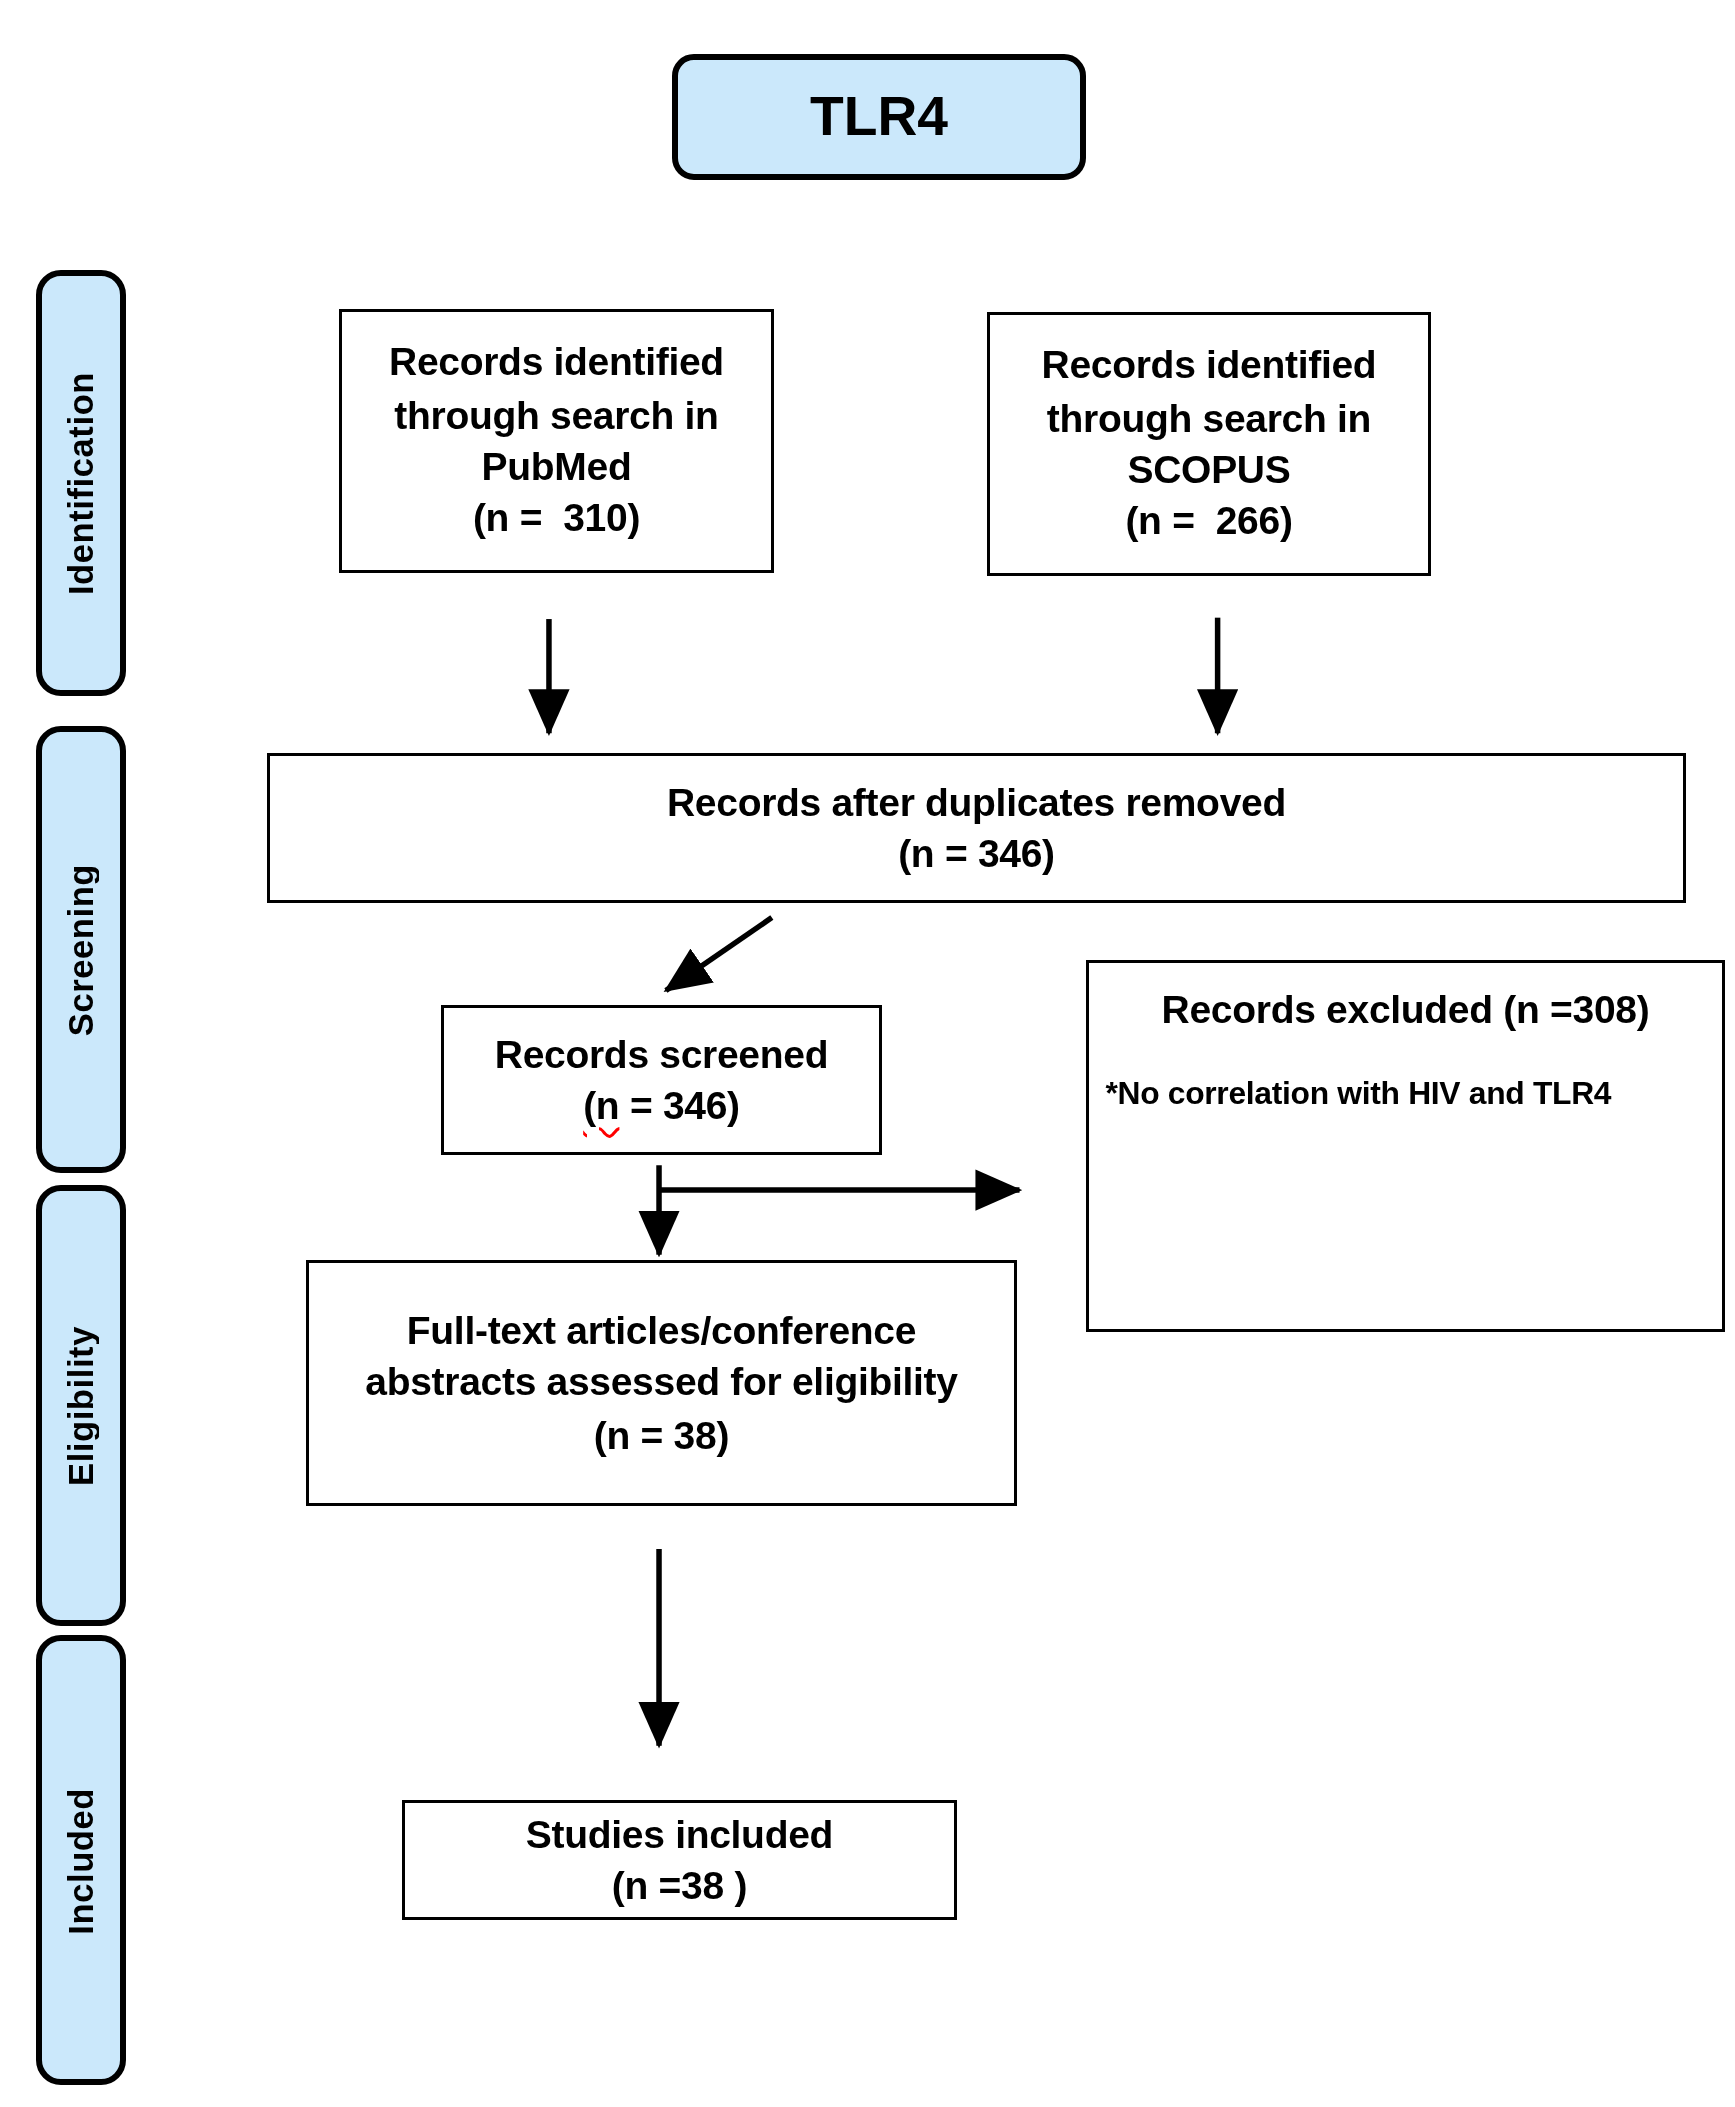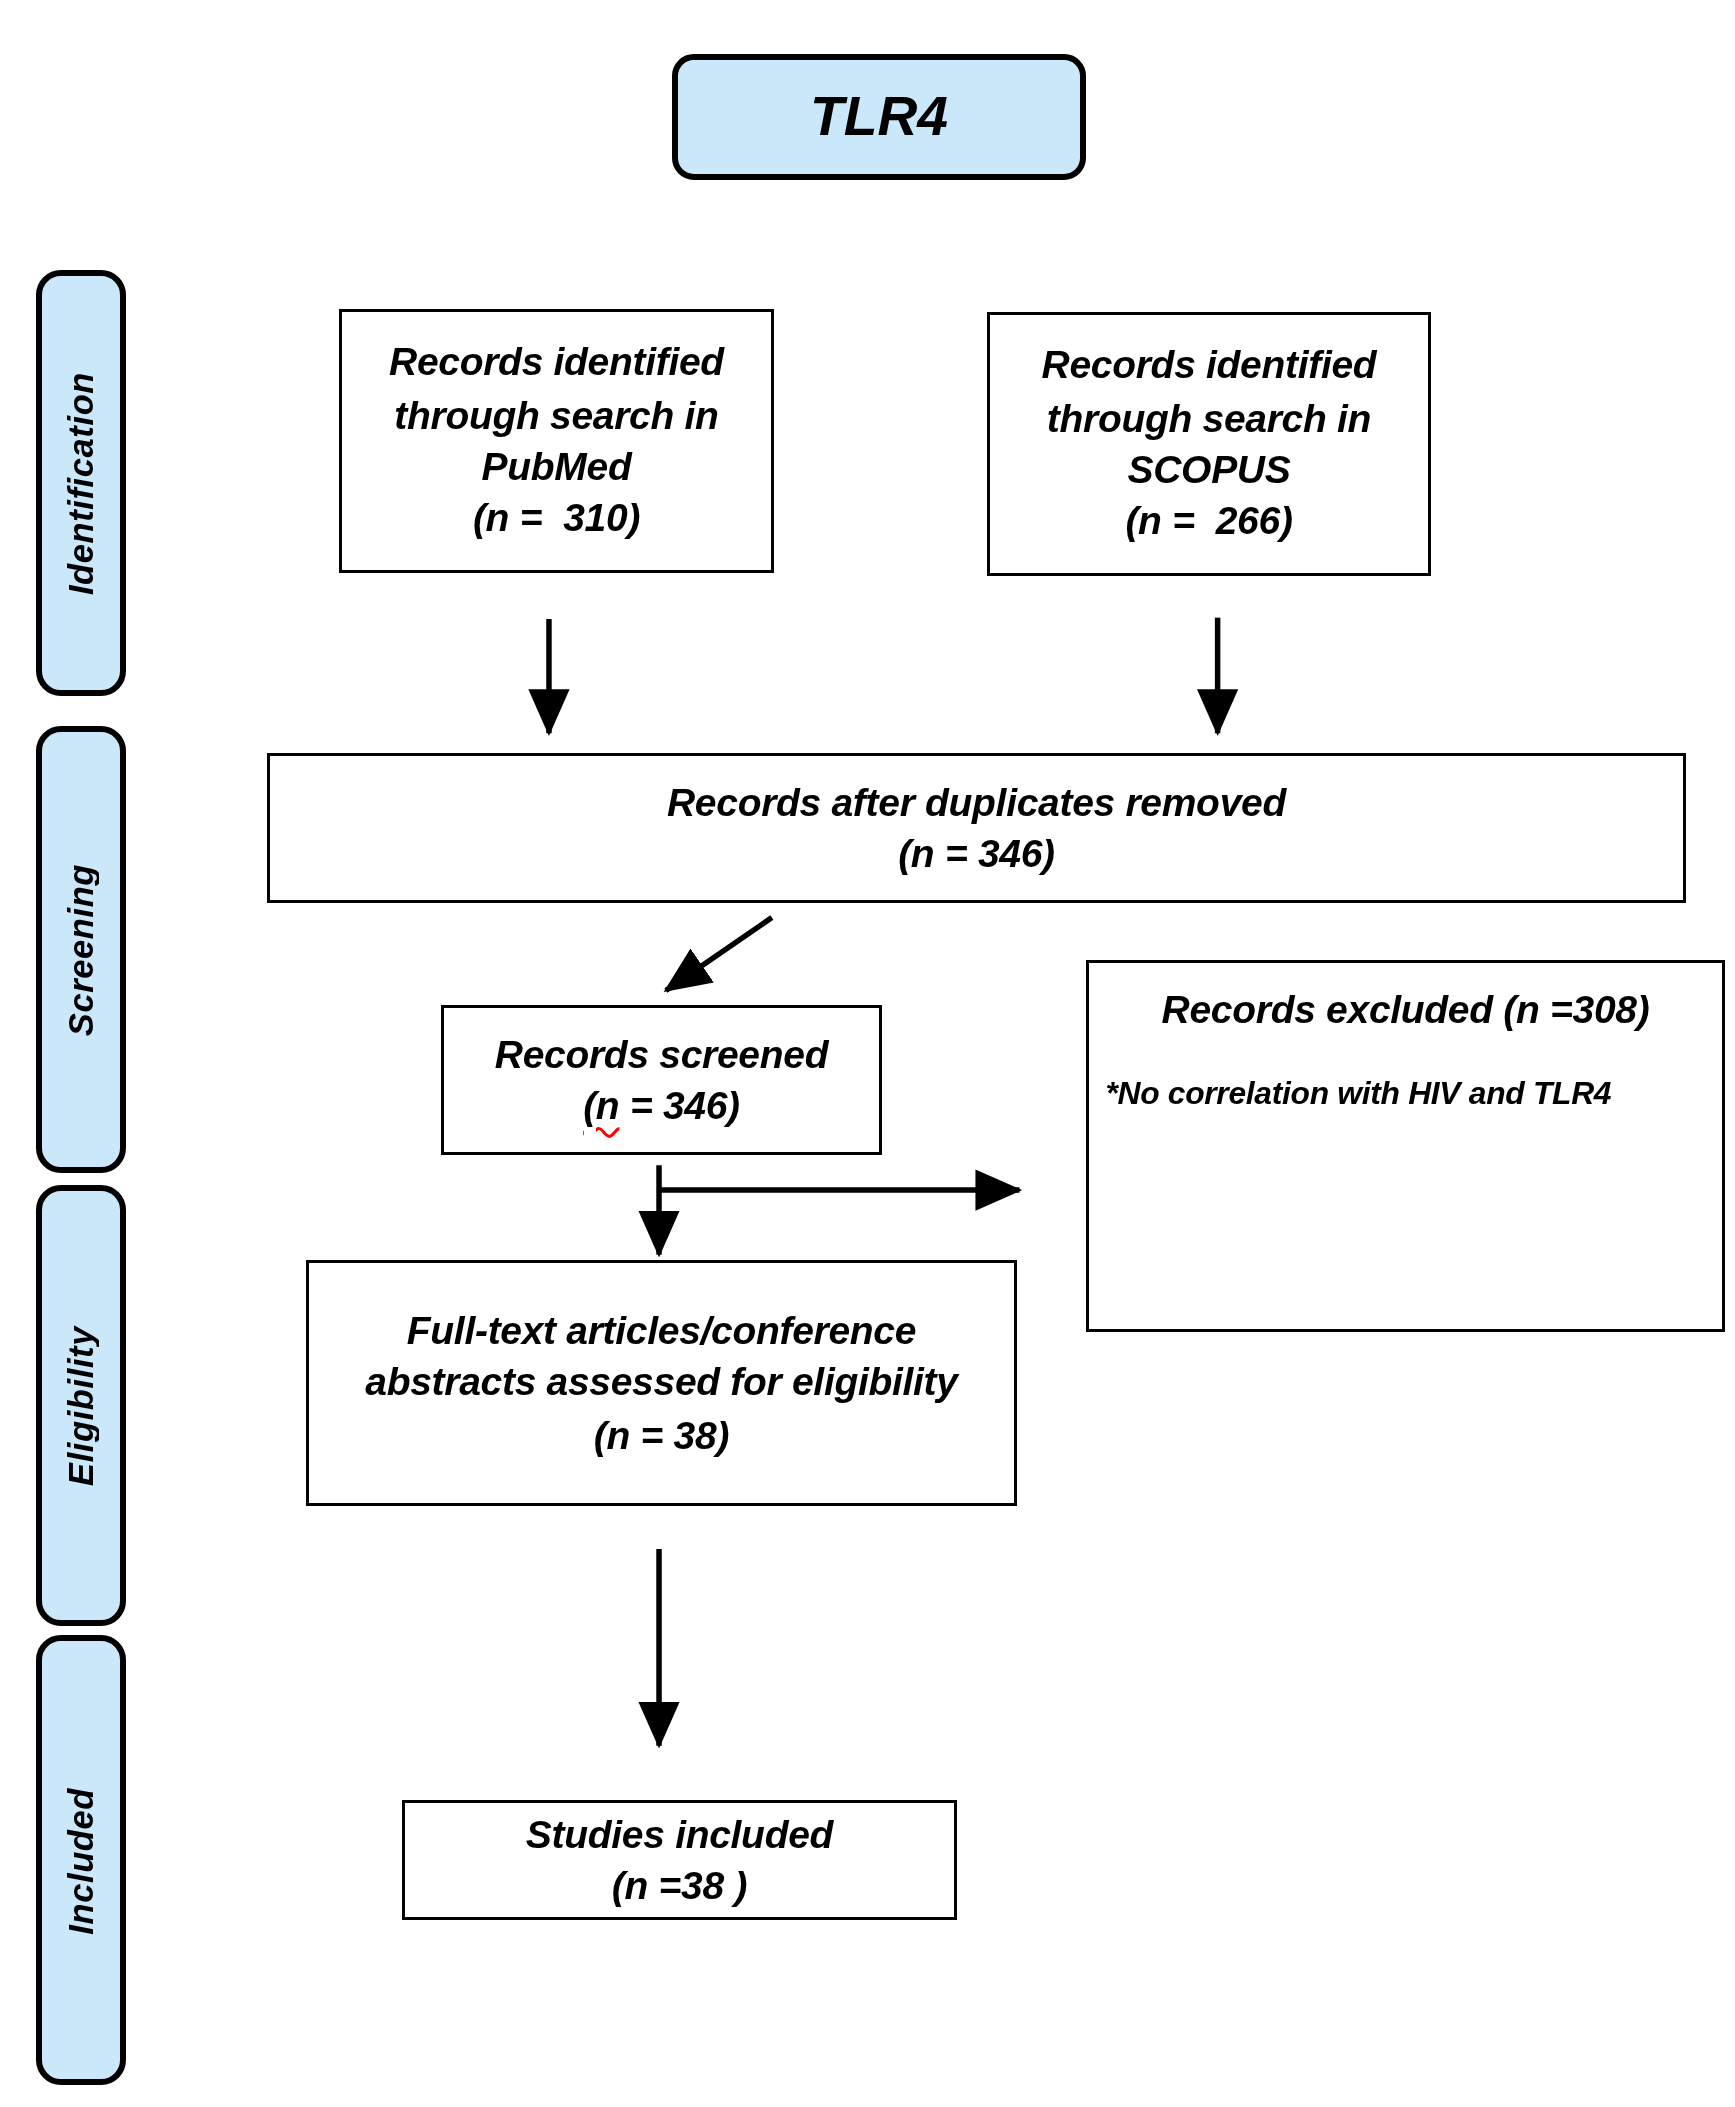--- a/index.html
+++ b/index.html
@@ -1,17 +1,17 @@
 <!DOCTYPE html>
 <html style="font-size:7.3px"><head>
 <meta charset="utf-8">
 <style>
   html, body { margin: 0; padding: 0; background: #ffffff; }
   body { font-family: "Liberation Sans", sans-serif; }
-  #viewport { width: 1735px; height: 2108px; overflow: hidden; font-style: italic; }
+  #viewport { width: 1735px; height: 2108px; overflow: hidden; }
   #scale-wrap { width: 578px; height: 703px; transform: scale(3); transform-origin: 0 0; position: relative; background: #ffffff; }
 
   
   .stage {
     position: absolute; left: 12px; width: 30px;
     background: #cbe8fb; border: 2.1px solid #000000; border-radius: 8.3px;
     box-sizing: border-box;
     display: flex; align-items: center; justify-content: center;
   }
   .stage .vtext {

